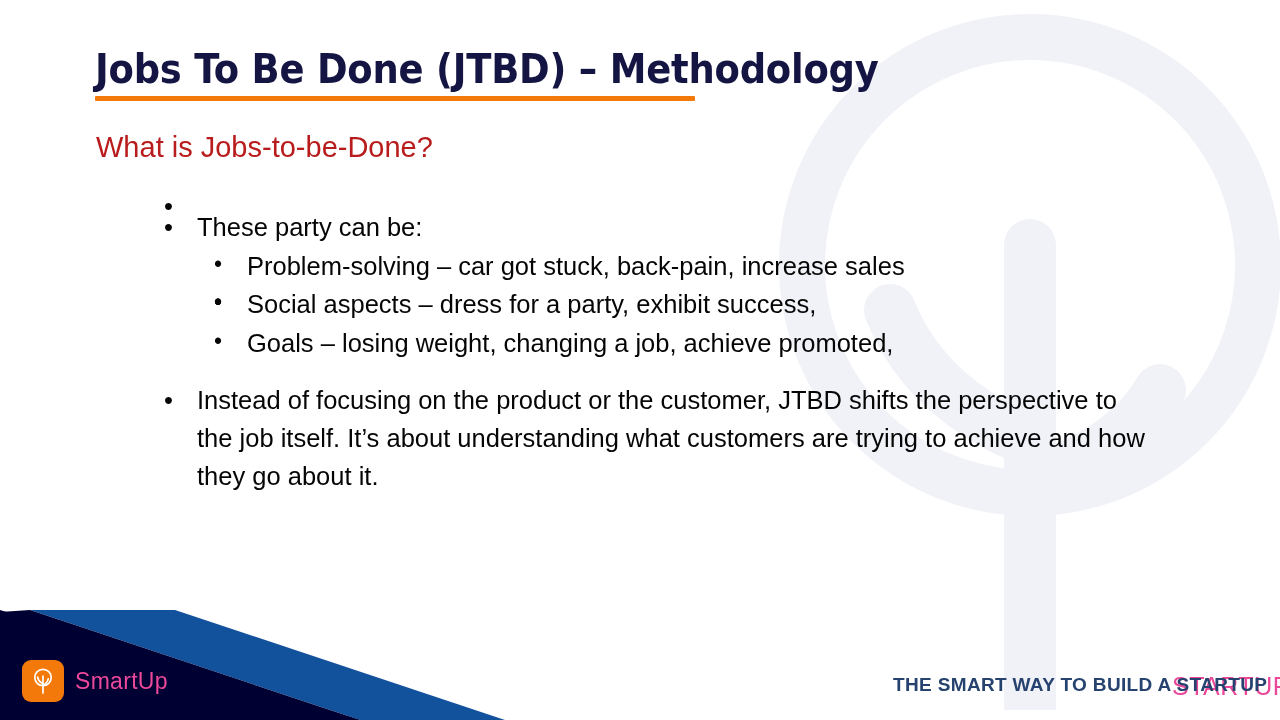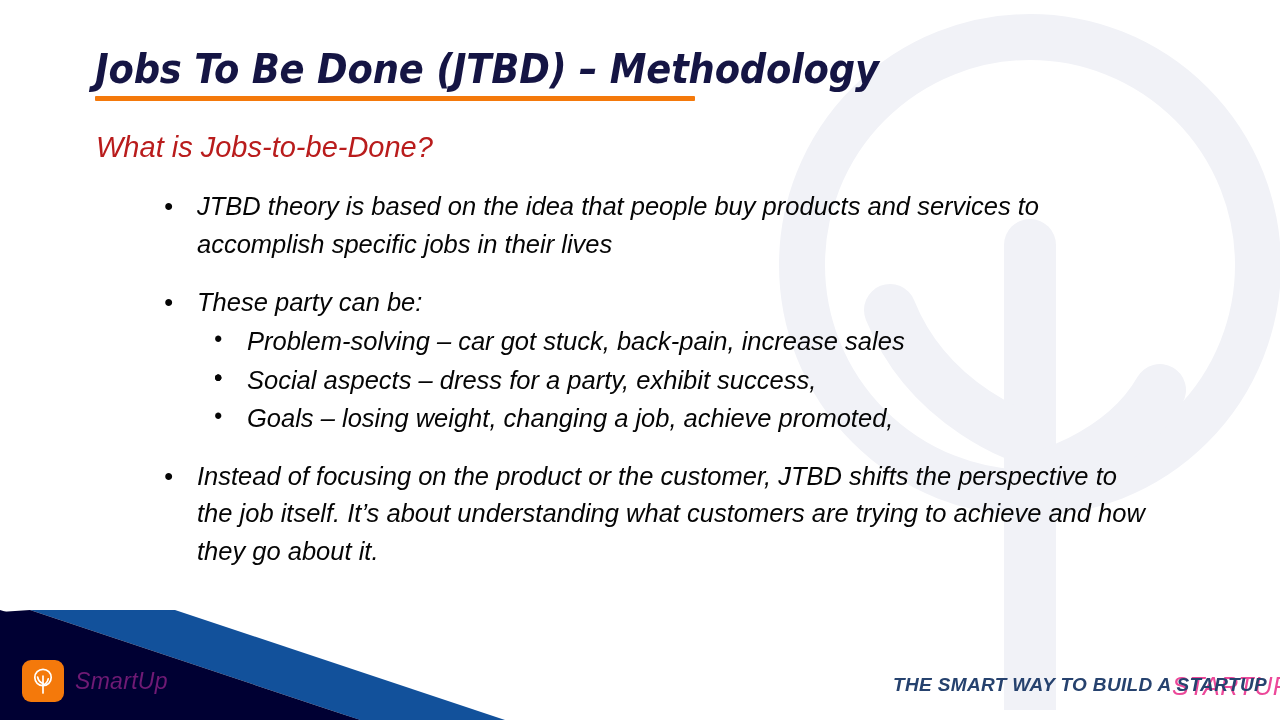--- a/index.html
+++ b/index.html
@@ -12,21 +12,20 @@
     background: #ffffff;
     font-family: "Liberation Sans", sans-serif;
     overflow: hidden;
   }
   .slide {
     position: relative;
     width: 1280px;
     height: 720px;
     background: #ffffff;
     overflow: hidden;
-    font-style: italic;
   }
 
   
   .watermark {
     position: absolute;
     right: -60px;
     top: 10px;
     width: 620px;
     height: 700px;
     pointer-events: none;
@@ -143,21 +142,21 @@
   .logo-mark {
     width: 42px;
     height: 42px;
     background: #f4790b;
     border-radius: 9px;
     display: flex;
     align-items: center;
     justify-content: center;
   }
   .wordmark {
-    color: #701a75;
+    color: #ec4899;
     font-size: 23px;
     letter-spacing: 0.3px;
   }
 
   .tagline {
     position: absolute;
     left: 893px;
     top: 674px;
     font-size: 19px;
     font-weight: bold;
@@ -193,21 +192,20 @@
     <h1 class="slide-title">Jobs To Be Done (JTBD) – Methodology</h1>
     <div class="title-rule"></div>
   </div>
 
   <div class="subtitle">What is Jobs-to-be-Done?</div>
 
   <div class="body-area">
 
     <div class="lvl1">
       <span class="bullet">•</span>
-      <span>JTBD theory is based on the idea that people buy products and services to accomplish specific jobs in their lives</span>
     </div>
 
     <div class="lvl1 tight">
       <span class="bullet">•</span>
       <span>These party can be:</span>
     </div>
 
     <ul class="sublist">
       <li class="lvl2">
         <span class="bullet">•</span>

